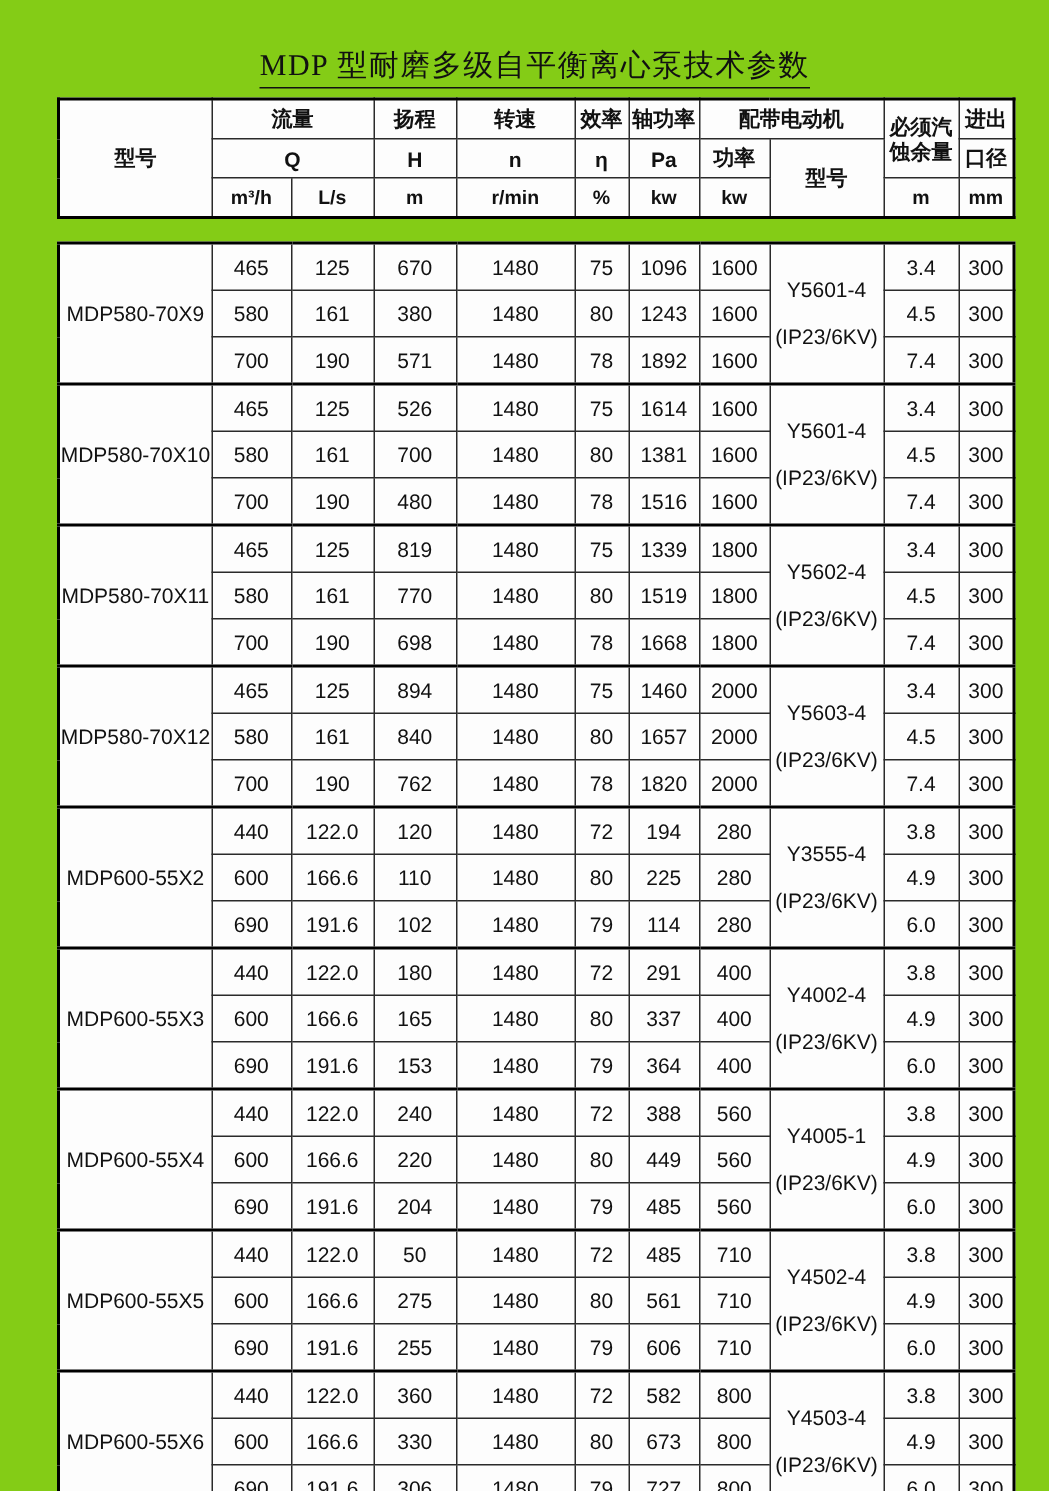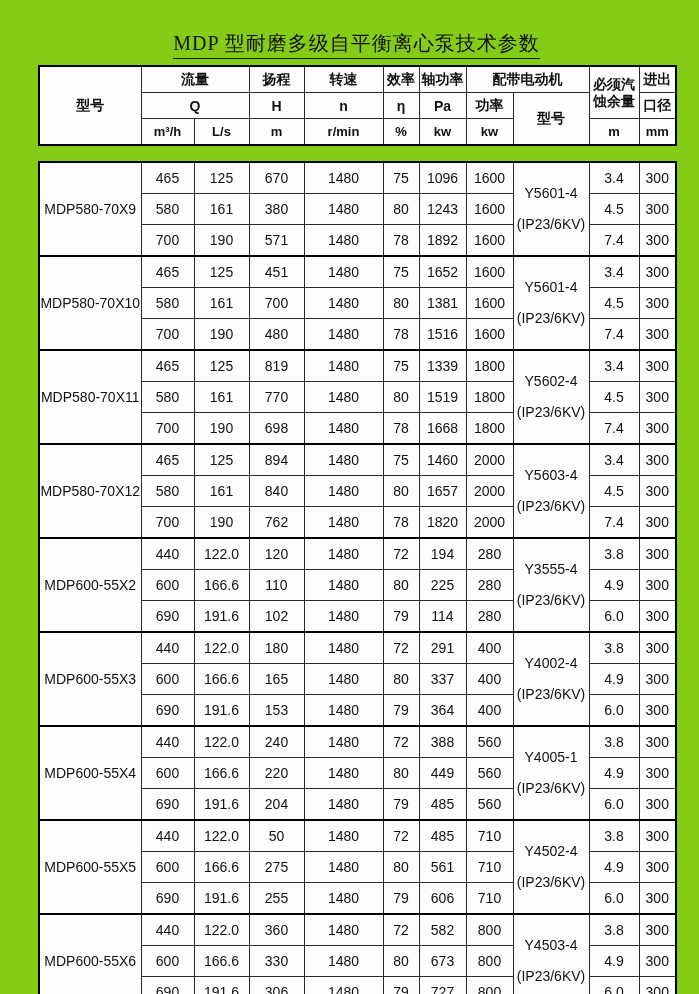--- a/index.html
+++ b/index.html
@@ -143,24 +143,24 @@
           <td>78</td>
           <td>1892</td>
           <td>1600</td>
           <td>7.4</td>
           <td>300</td>
         </tr>
         <tr class="group-start">
           <td rowspan="3" class="model-cell">MDP580-70X10</td>
           <td>465</td>
           <td>125</td>
-          <td>451</td>
+          <td>526</td>
           <td>1480</td>
           <td>75</td>
-          <td>1652</td>
+          <td>1614</td>
           <td>1600</td>
           <td rowspan="3" class="motor-cell">
             <div>Y5601-4</div>
             <div>(IP23/6KV)</div>
           </td>
           <td>3.4</td>
           <td>300</td>
         </tr>
         <tr>
           <td>580</td>

